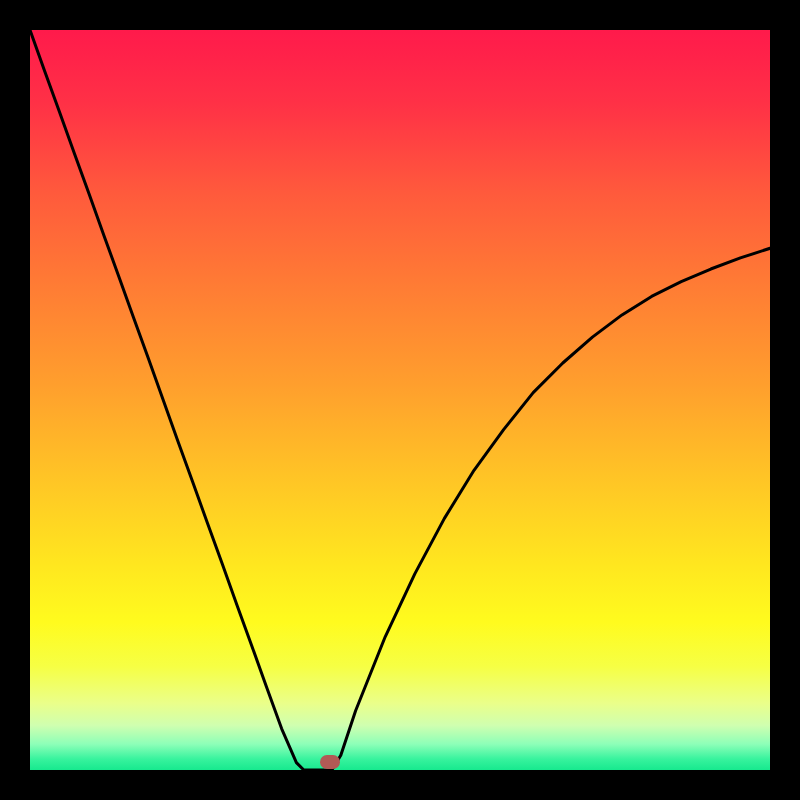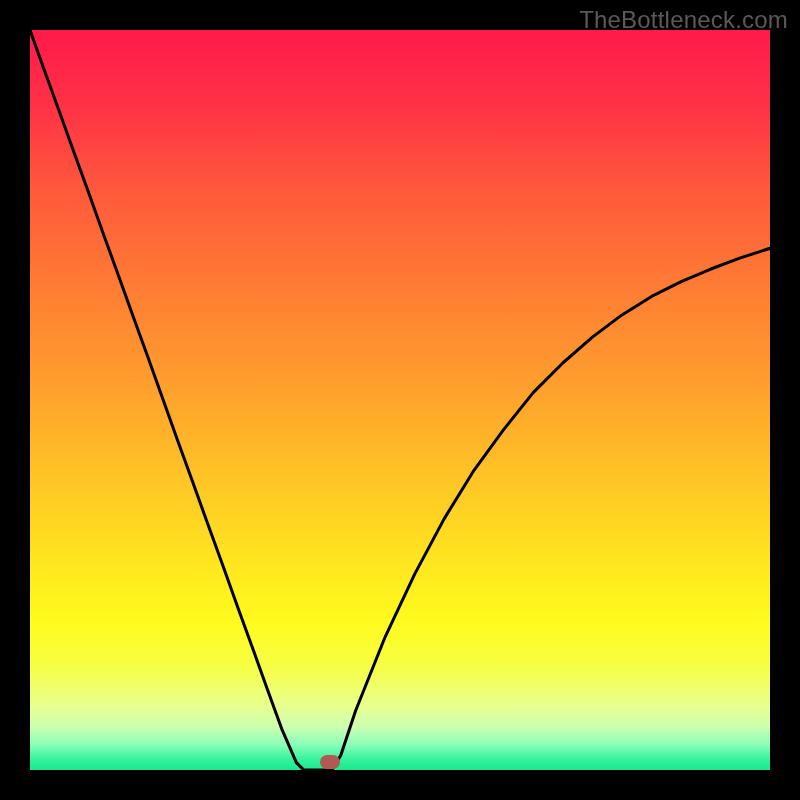--- a/index.html
+++ b/index.html
@@ -46,21 +46,20 @@
     height: 14px;
     border-radius: 7px;
     z-index: 15;
     transform: translate(-50%, -50%);
   }
 </style>
 </head>
 <body>
 <div class="frame">
 
-  <div class="watermark">TheBottleneck.com</div>
 
   <div class="plot-area">
     <svg class="gradient-bg" viewBox="0 0 740 740" preserveAspectRatio="none">
       <defs>
         <linearGradient id="bg" x1="0" y1="0" x2="0" y2="1">
             <stop offset="0%" stop-color="#ff1a4b"></stop>
             <stop offset="10%" stop-color="#ff3146"></stop>
             <stop offset="22%" stop-color="#ff5a3c"></stop>
             <stop offset="35%" stop-color="#ff7d34"></stop>
             <stop offset="48%" stop-color="#ff9f2d"></stop>

